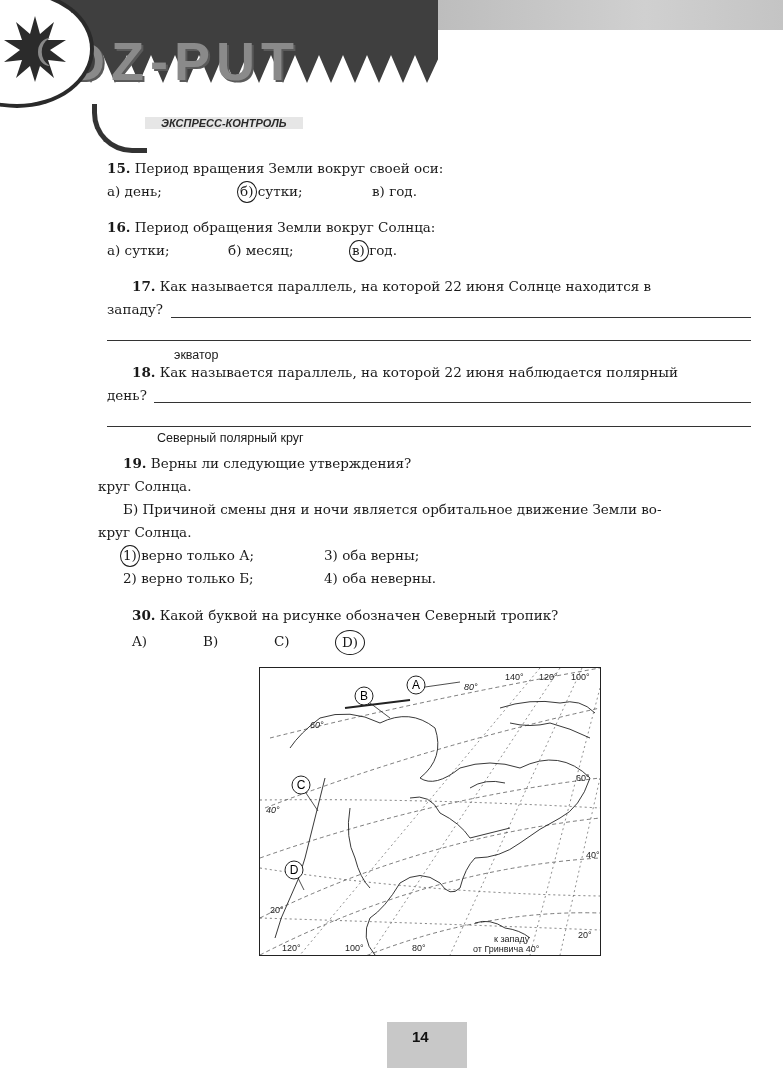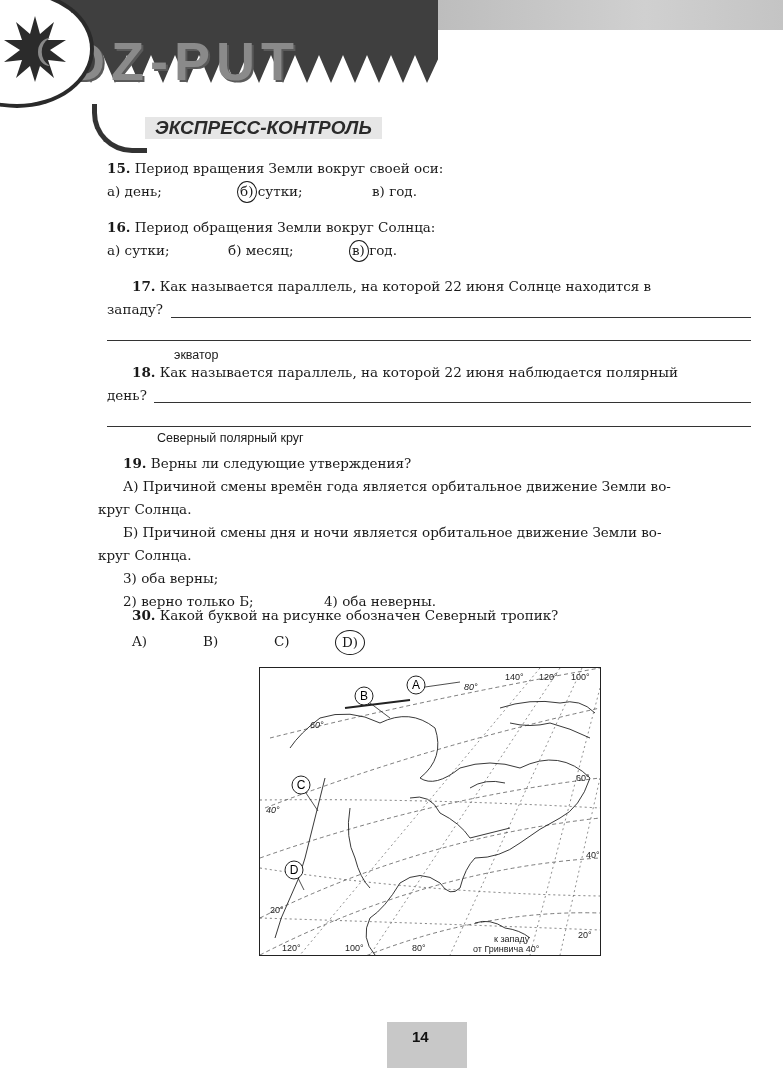--- a/index.html
+++ b/index.html
@@ -11,21 +11,21 @@
   .header-teeth { position:absolute; left:55px; top:55px; width:385px; height:30px; }
   .oval { position:absolute; left:-60px; top:-10px; width:150px; height:110px; border-radius:50%;
           border:4px solid #2a2a2a; border-left:none; background:#fff; }
   .star { position:absolute; left:2px; top:14px; width:66px; height:70px; }
   .logo-text { position:absolute; left:66px; top:30px; font-family:"Liberation Sans", sans-serif;
                font-weight:bold; font-size:54px; letter-spacing:6px; color:#8a8a8a;
                text-shadow:2px 2px 0 #5a5a5a; }
   .arc { position:absolute; left:92px; top:104px; width:50px; height:44px;
          border-left:5px solid #333; border-bottom:5px solid #333; border-bottom-left-radius:40px; }
   .section-title { position:absolute; left:145px; top:117px; font-family:"Liberation Sans", sans-serif;
-         font-weight:bold; font-style:italic; font-size:19px; color:#2a2a2a; background:#e6e6e6; padding:0 10px; }
+         font-weight:bold; font-style:italic; font-size:11px; color:#2a2a2a; background:#e6e6e6; padding:0 16px; }
   .q { position:absolute; left:107px; right:32px; font-size:13.5px; line-height:23px; }
   .q b { font-weight:bold;margin-top:36px; }
   .opts { display:flex; }
   .opt { position:relative; }
   .circled::before { content:""; position:absolute; left:-3px; top:1px; width:18px; height:20px;
          border:1.3px solid #1a1a1a; border-radius:50%; }
   .answer-line { position:absolute; height:1px; background:#333; }
   .hand { font-family:Liberation Sans, sans-serif; font-size:12.5px; position:absolute;margin-top:48px; }
   .just { text-align:justify; }
   .map { position:absolute; left:259px; top:667px; width:340px; height:287px; border:1.5px solid #222; background:#fff; }
@@ -84,25 +84,25 @@
 </div>
 <div class="q" style="top:384px; left:107px;">
   <span>день?</span>
 </div>
 <div class="hand" style="left:157px; top:383px;">Северный полярный круг</div>
 <div class="answer-line" style="left:154px; width:597px; top:402px;"></div>
 <div class="answer-line" style="left:107px; width:644px; top:426px;"></div>
 
 <div class="q" style="top:452px; left:98px;">
   <div style="padding-left:25px"><b>19.</b> <span>Верны ли следующие утверждения?</span></div>
-  <div style="padding-left:25px">А) Причиной смены времён года является орбитальное движение Земли во-</div>
   <div>круг Солнца.</div>
   <div style="padding-left:25px">Б) Причиной смены дня и ночи является орбитальное движение Земли во-</div>
   <div>круг Солнца.</div>
   <div class="opts" style="padding-left:25px">
+    <span class="opt circled" style="width:201px">1) верно только А;</span>
     <span class="opt">3) оба верны;</span>
   </div>
   <div class="opts" style="padding-left:25px">
     <span class="opt" style="width:201px">2) верно только Б;</span>
     <span class="opt">4) оба неверны.</span>
   </div>
 </div>
 
 <div class="q" style="top:604px; left:107px;">
   <div style="padding-left:25px"><b>30.</b> <span>Какой буквой на рисунке обозначен Северный тропик?</span></div>

